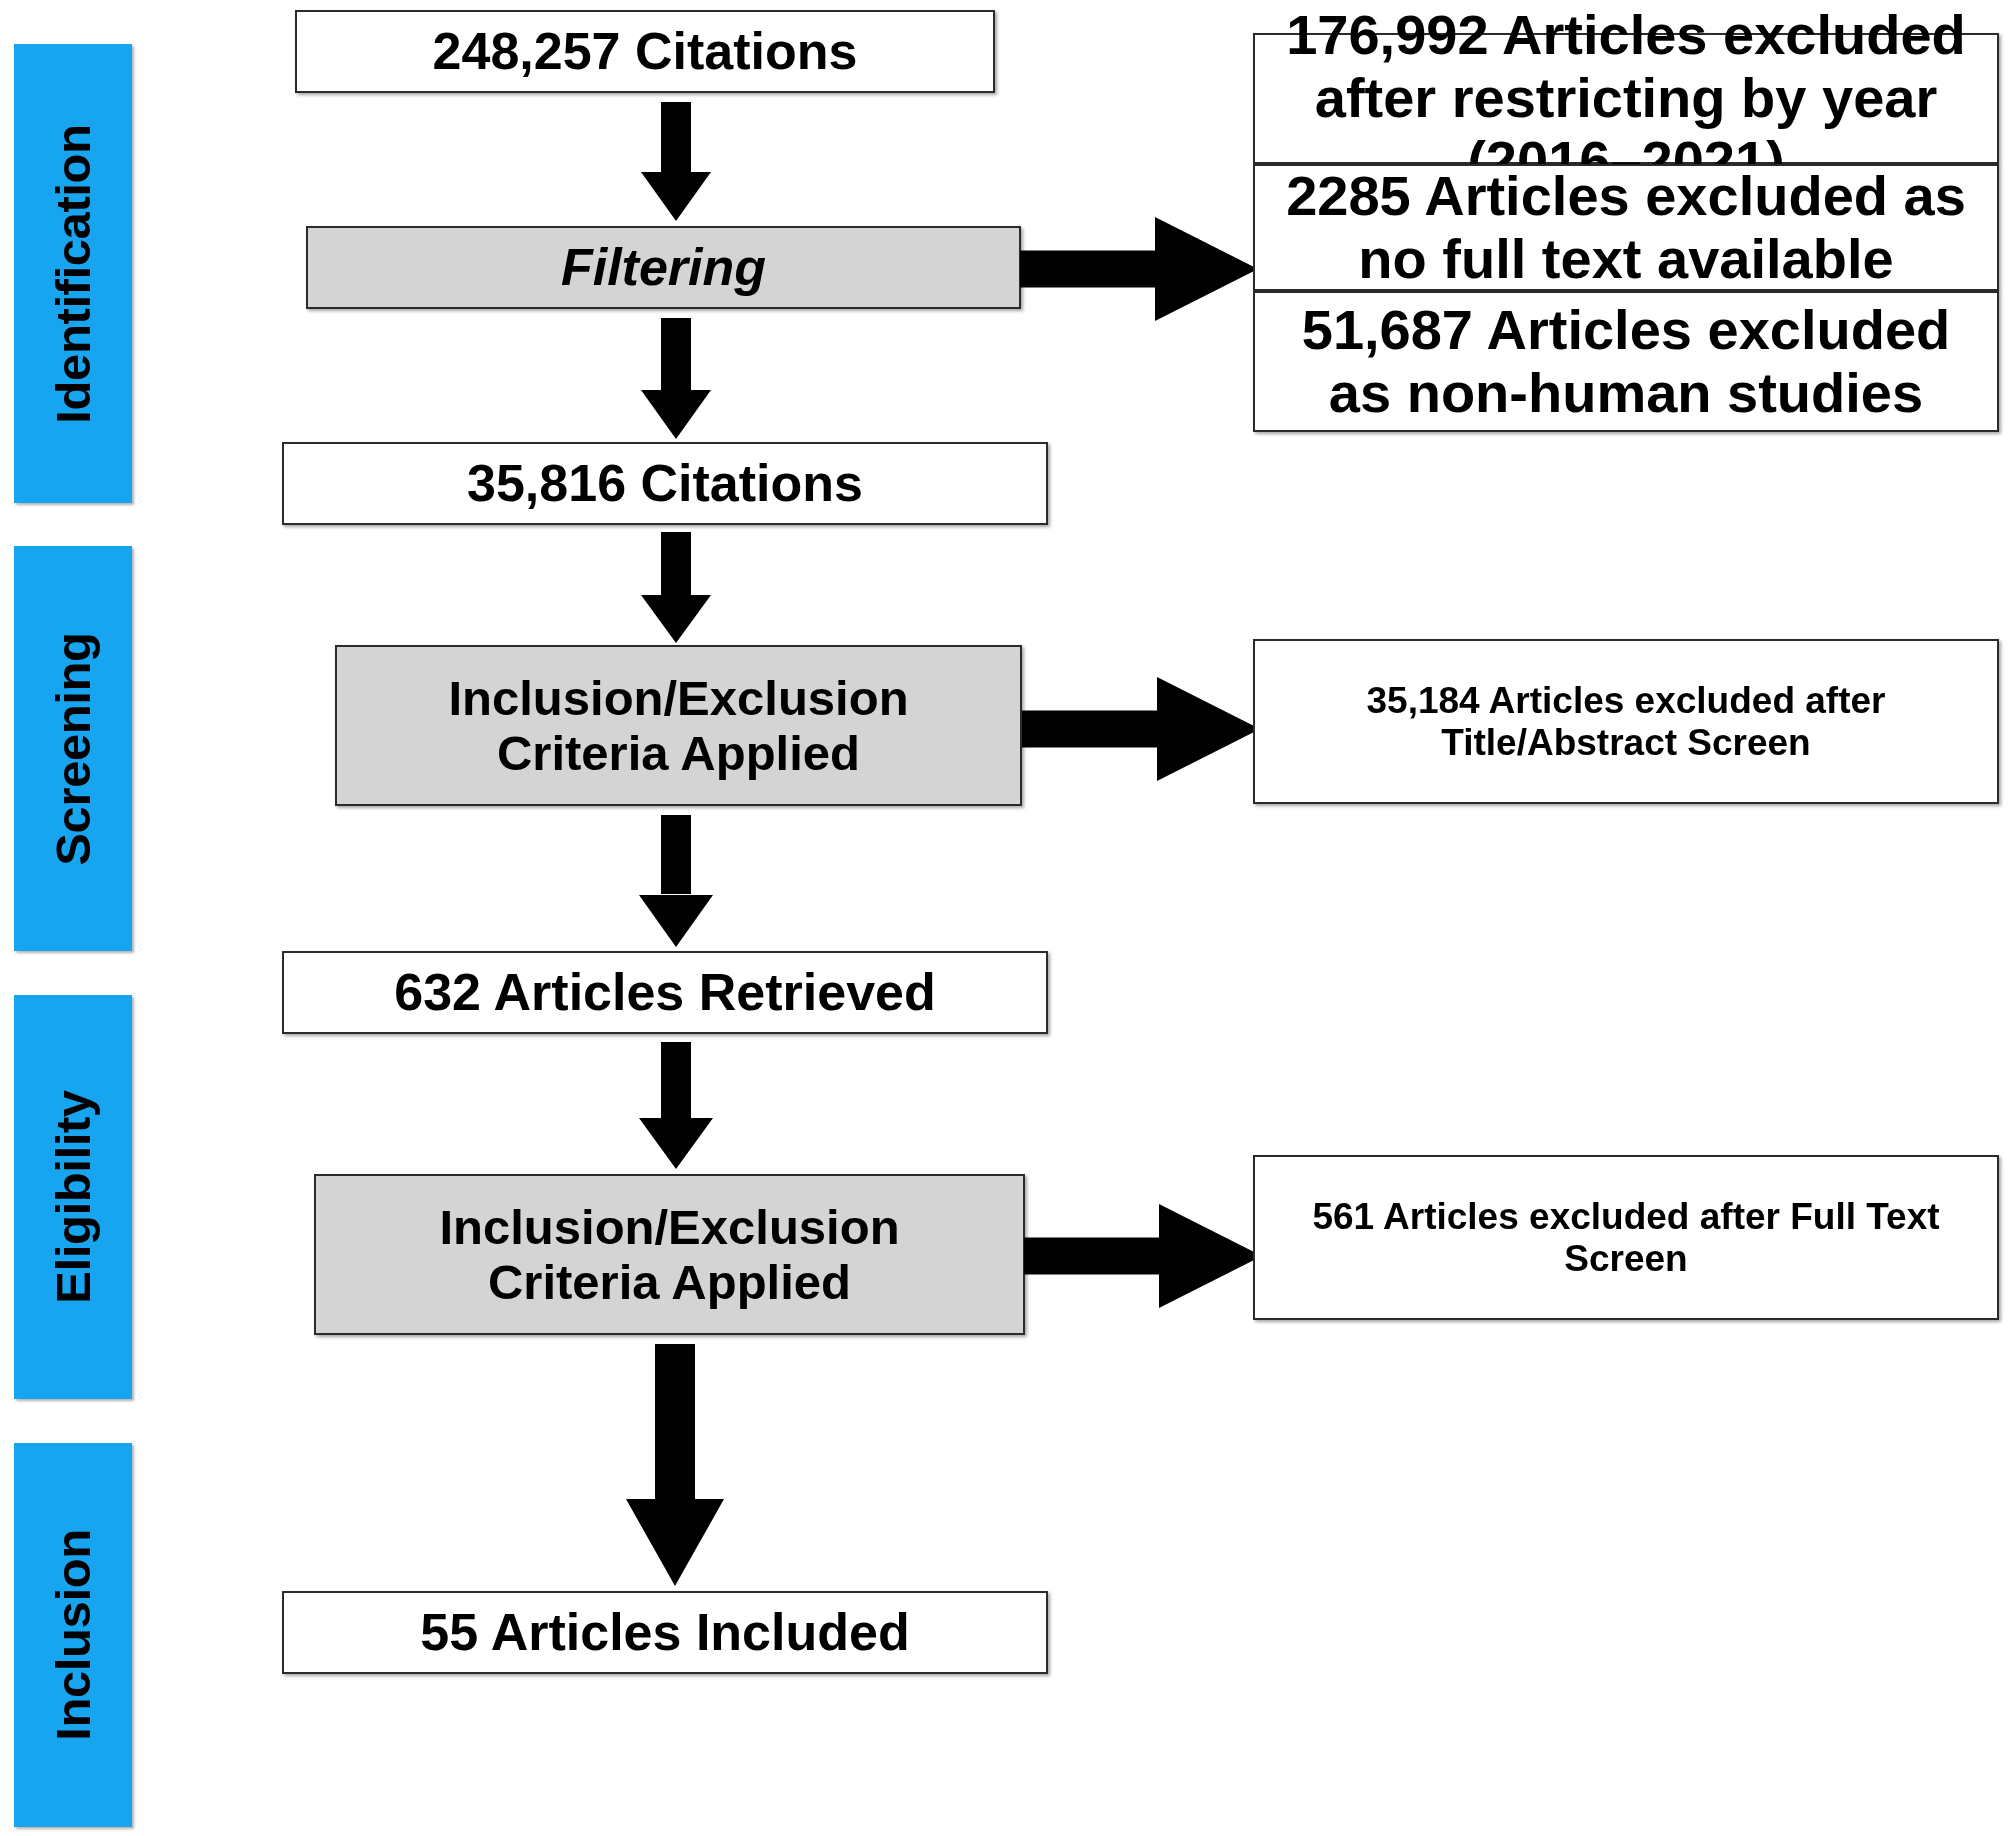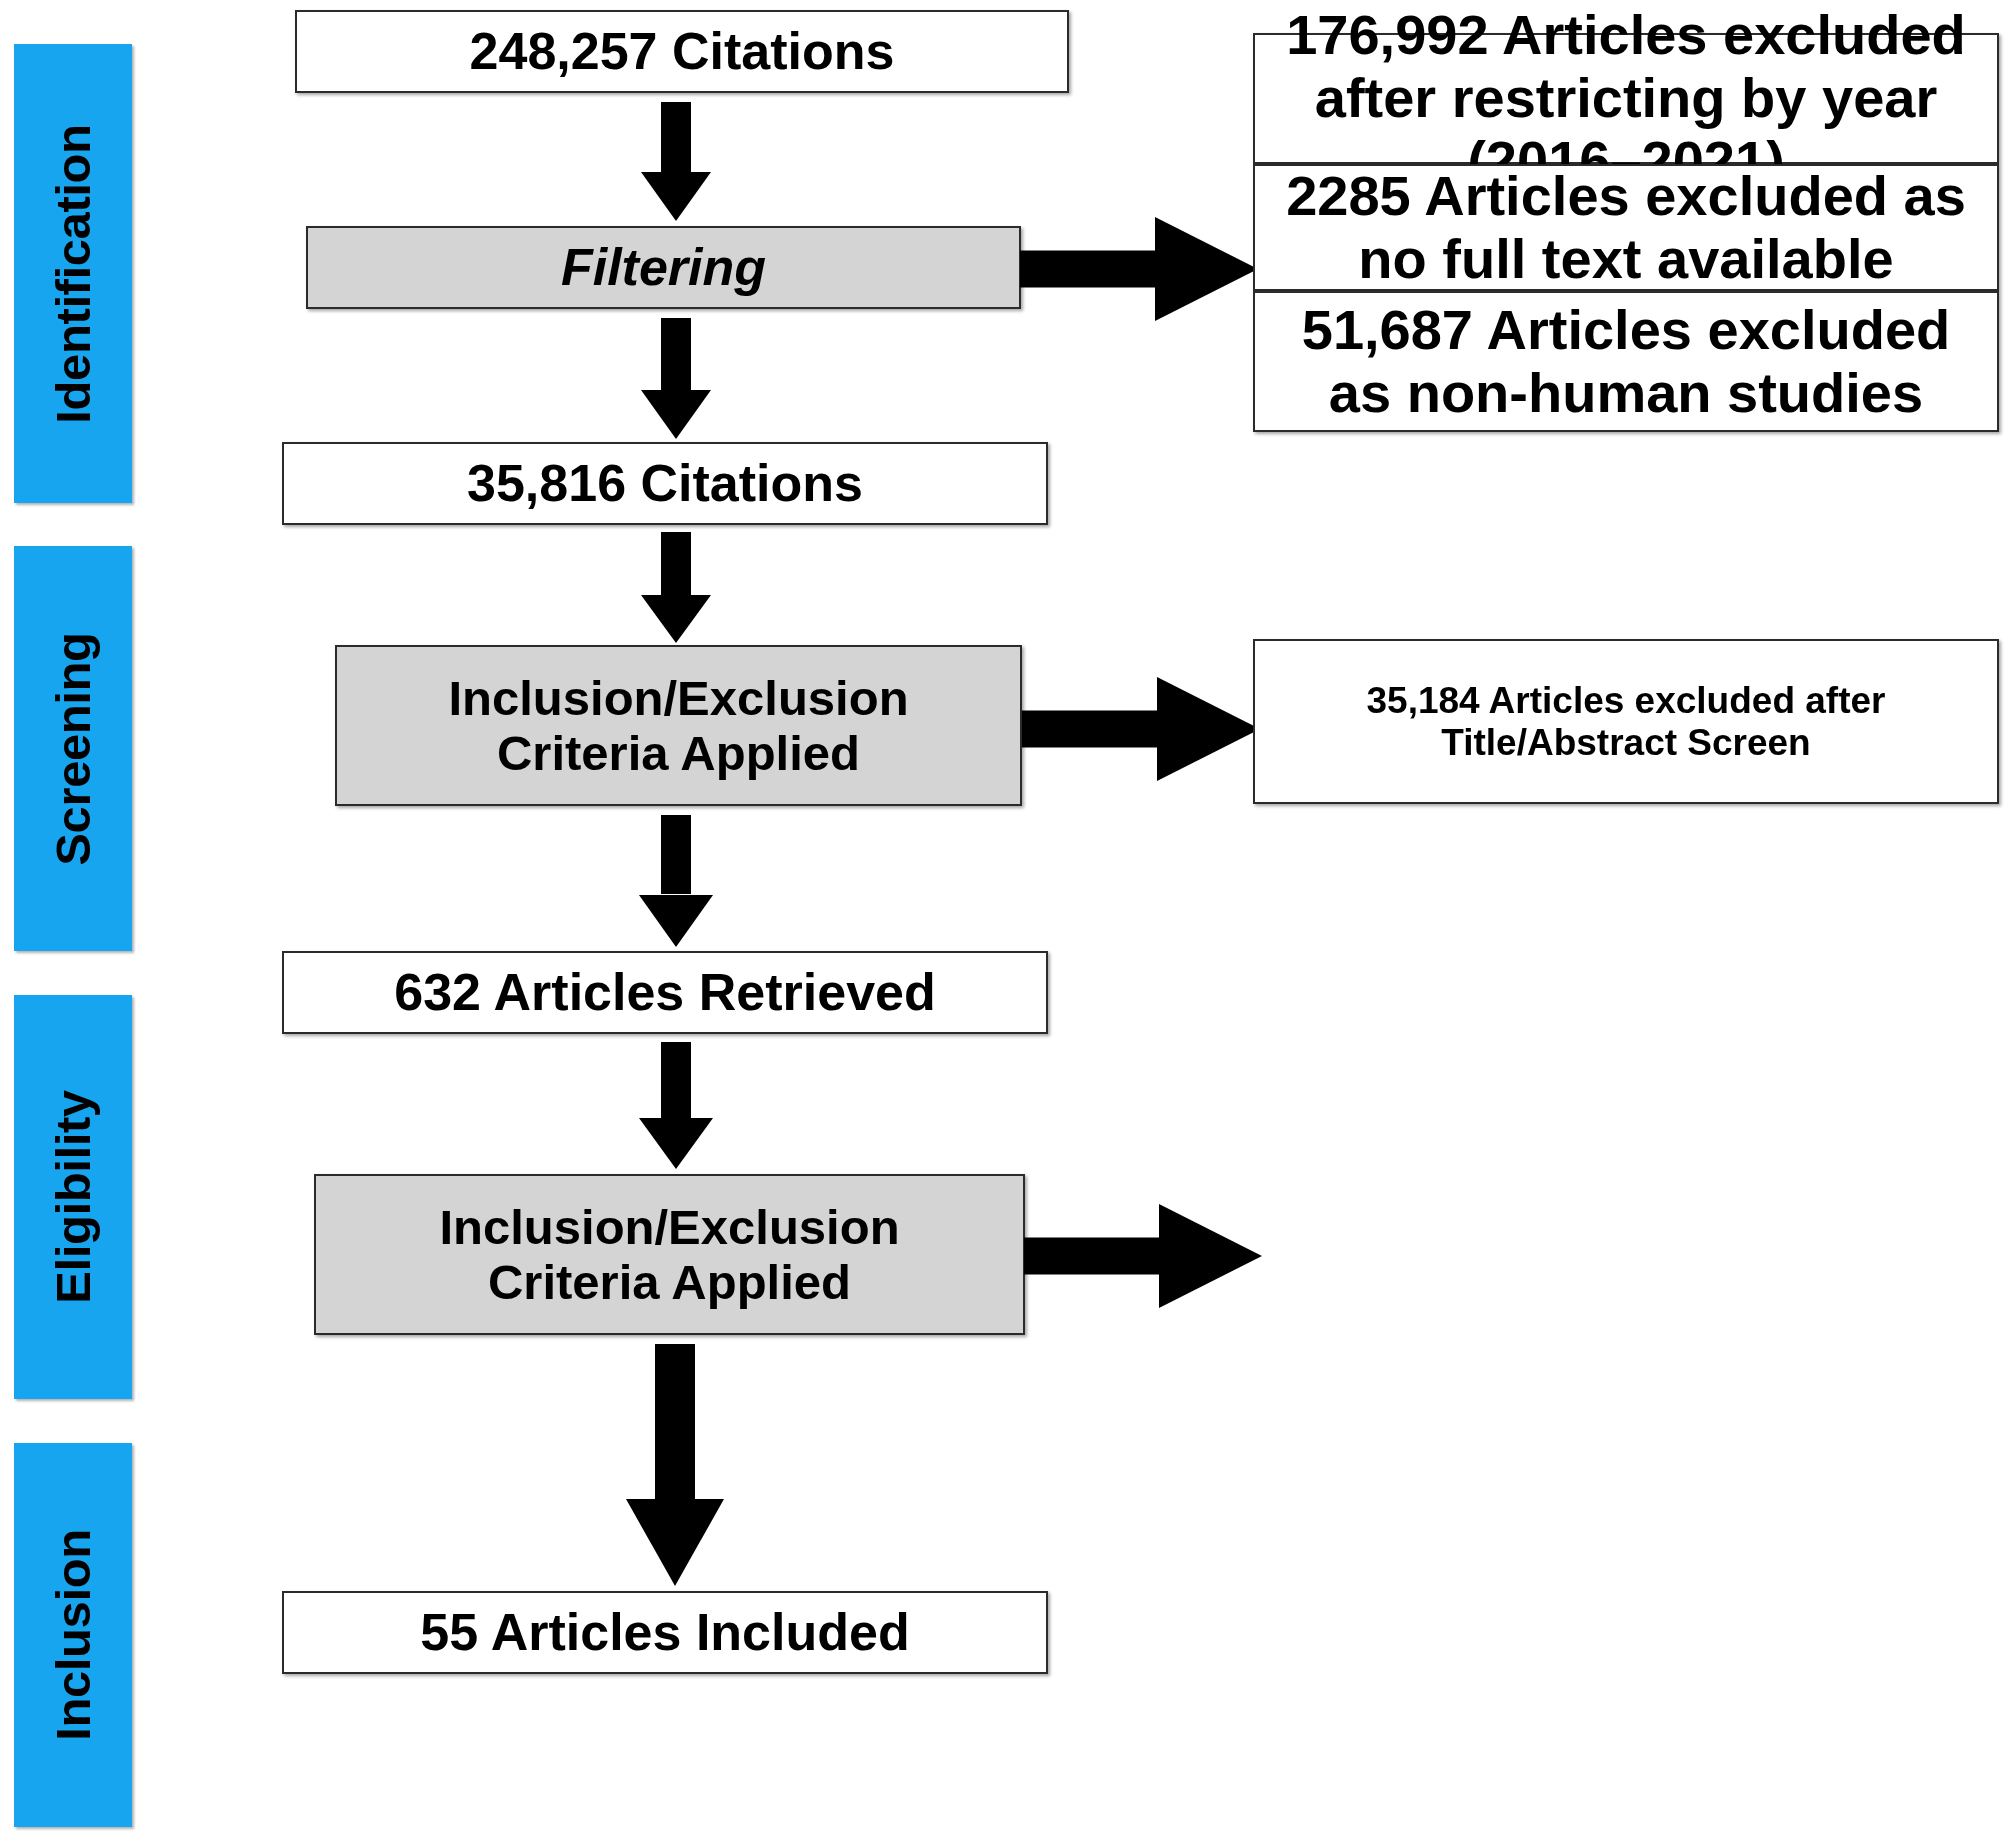--- a/index.html
+++ b/index.html
@@ -128,21 +128,21 @@
   </div>
 
   <div class="stage-bar" style="left:14.3px; top:995px; width:118px; height:404px;">
     <span class="stage-bar-label">Eligibility</span>
   </div>
 
   <div class="stage-bar" style="left:14.3px; top:1443px; width:118px; height:384px;">
     <span class="stage-bar-label">Inclusion</span>
   </div>
 
-  <div class="node white" style="left:295px; top:9.5px; width:774px; height:83px;">
+  <div class="node white" style="left:295px; top:9.5px; width:700px; height:83px;">
     <span class="node-text fs-main">248,257 Citations</span>
   </div>
 
   <div class="arrow-down" style="left:624px; top:102px; width:103px; height:119px;">
     <div class="shaft" style="width:30px; height:73px;"></div>
     <div class="head" style="border-left-width:35px; border-right-width:35px; border-top-width:49px;"></div>
   </div>
 
   <div class="node grey" style="left:306px; top:226px; width:715px; height:83px;font-style:italic;">
     <span class="node-text fs-main">Filtering</span>
@@ -219,15 +219,18 @@
 
   <div class="node white" style="left:1253px; top:639px; width:746px; height:165px;">
     <span class="node-text fs-side-lg">35,184 Articles excluded after Title/Abstract Screen</span>
   </div>
 
   <div class="arrow-right" style="left:1024px; top:1182px; width:238px; height:147px;">
     <div class="shaft" style="width:139px; height:37px;"></div>
     <div class="head" style="border-top-width:52px; border-bottom-width:52px; border-left-width:103px;"></div>
   </div>
 
+  <div class="node white" style="left:1253px; top:1155px; width:746px; height:165px;">
+    <span class="node-text fs-side-lg">561 Articles excluded after Full Text Screen</span>
+  </div>
 
 </div>
 
 
 </body></html>

